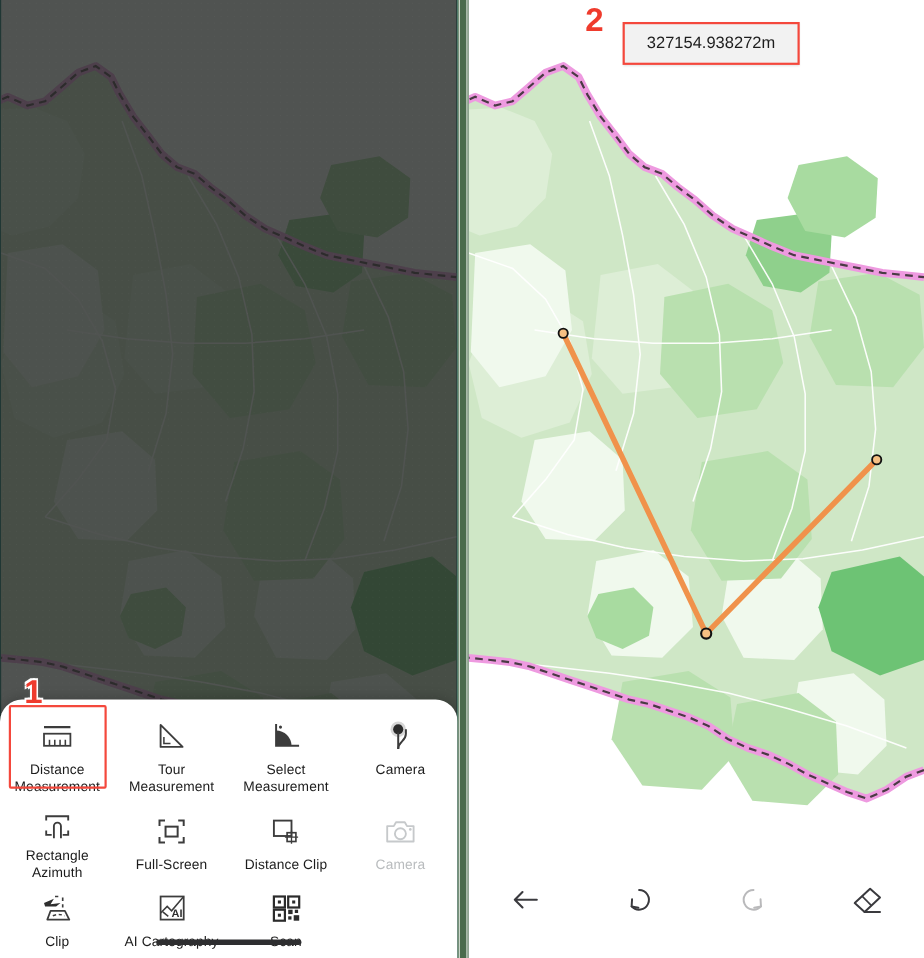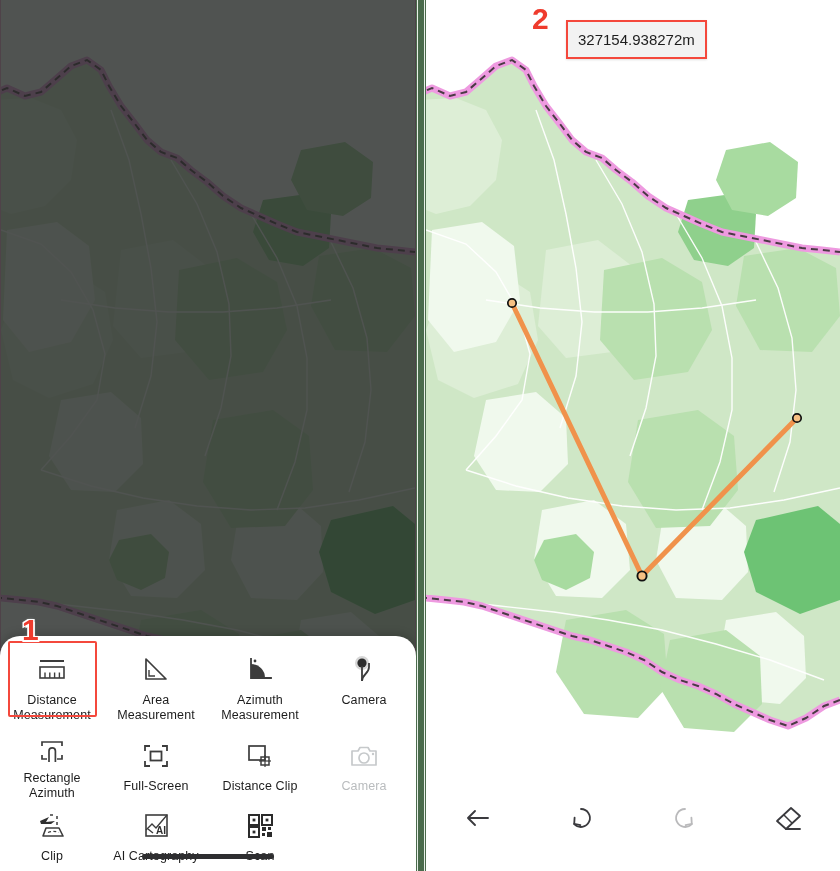--- a/index.html
+++ b/index.html
@@ -7,21 +7,21 @@
     width: 840px; height: 871px;
     font-family: "Liberation Sans", sans-serif;
     background: #ffffff;
     overflow: hidden;
   }
   #root { position: relative; width: 840px; height: 871px; }
 
   
   #left-panel {
     position: absolute; left: 0; top: 0; width: 416px; height: 871px;
-    overflow: hidden; background: #f9a8d4;
+    overflow: hidden; background: #0f766e;
   }
   .map-stage { position: absolute; inset: 0; }
   .map-svg { position: absolute; left: 0; top: 0; }
   #left-dim {
     position: absolute; inset: 0;
     background: rgba(36,40,37,0.80);
     pointer-events: none;
   }
   #left-noise {
     position: absolute; inset: 0; pointer-events: none; opacity: .35;
@@ -101,21 +101,21 @@
   }
 
   
   #right-panel {
     position: absolute; left: 426px; top: 0; width: 414px; height: 871px;
     overflow: hidden; background: #ffffff;
   }
   #measure-chip {
     position: absolute; left: 140px; top: 20px;
     background: #f2f2f2; border: 2px solid #f4483c;
-    padding: 9px 10px; font-size: 15px; color: #1d1d1d;
+    padding: 9px 20px; font-size: 15px; color: #1d1d1d;
     box-shadow: 0 1px 2px rgba(0,0,0,.12);
     z-index: 20; white-space: nowrap;
   }
   #bottom-bar {
     position: absolute; left: 0; bottom: 0; width: 414px; height: 90px;
     background: #ffffff; z-index: 25;
     display: flex; align-items: flex-start; justify-content: space-around;
     padding-top: 18px;
   }
   .navbtn {
@@ -229,32 +229,32 @@
             <span class="tool-label"><span>Distance</span><br><span>Measurement</span></span>
           </div>
 
           <div class="tool-cell">
             <span class="tool-icon">
               <svg width="32" height="30" viewBox="0 0 32 30">
                 <path d="M6,4 L26,24 L6,24 Z" fill="none" stroke="#3c3c3c" stroke-width="1.7" stroke-linejoin="round"></path>
                 <path d="M9,15 L9,21 L15,21" fill="none" stroke="#3c3c3c" stroke-width="1.4"></path>
               </svg>
             </span>
-            <span class="tool-label"><span>Area</span><br><span>Measurement</span></span>
+            <span class="tool-label"><span>Tour</span><br><span>Measurement</span></span>
           </div>
 
           <div class="tool-cell">
             <span class="tool-icon">
               <svg width="32" height="30" viewBox="0 0 32 30">
                 <path d="M7,4 L7,23 L27,23" fill="none" stroke="#3c3c3c" stroke-width="1.8" stroke-linecap="square"></path>
                 <path d="M7,9 A14,14 0 0 1 21,23 L7,23 Z" fill="#3c3c3c"></path>
                 <circle cx="11" cy="6" r="1.4" fill="#3c3c3c"></circle>
               </svg>
             </span>
-            <span class="tool-label"><span>Azimuth</span><br><span>Measurement</span></span>
+            <span class="tool-label"><span>Select</span><br><span>Measurement</span></span>
           </div>
 
           <div class="tool-cell">
             <span class="tool-icon">
               <svg width="32" height="30" viewBox="0 0 32 30">
                 <circle cx="14" cy="8" r="7" fill="#d6d6d6"></circle>
                 <circle cx="14" cy="8" r="4.6" fill="#2b2b2b"></circle>
                 <path d="M14,11 L14,26" stroke="#3c3c3c" stroke-width="1.8" fill="none"></path>
                 <path d="M14,26 C14,19 21,19 21,12 L21,8" stroke="#3c3c3c" stroke-width="1.8" fill="none"></path>
               </svg>

